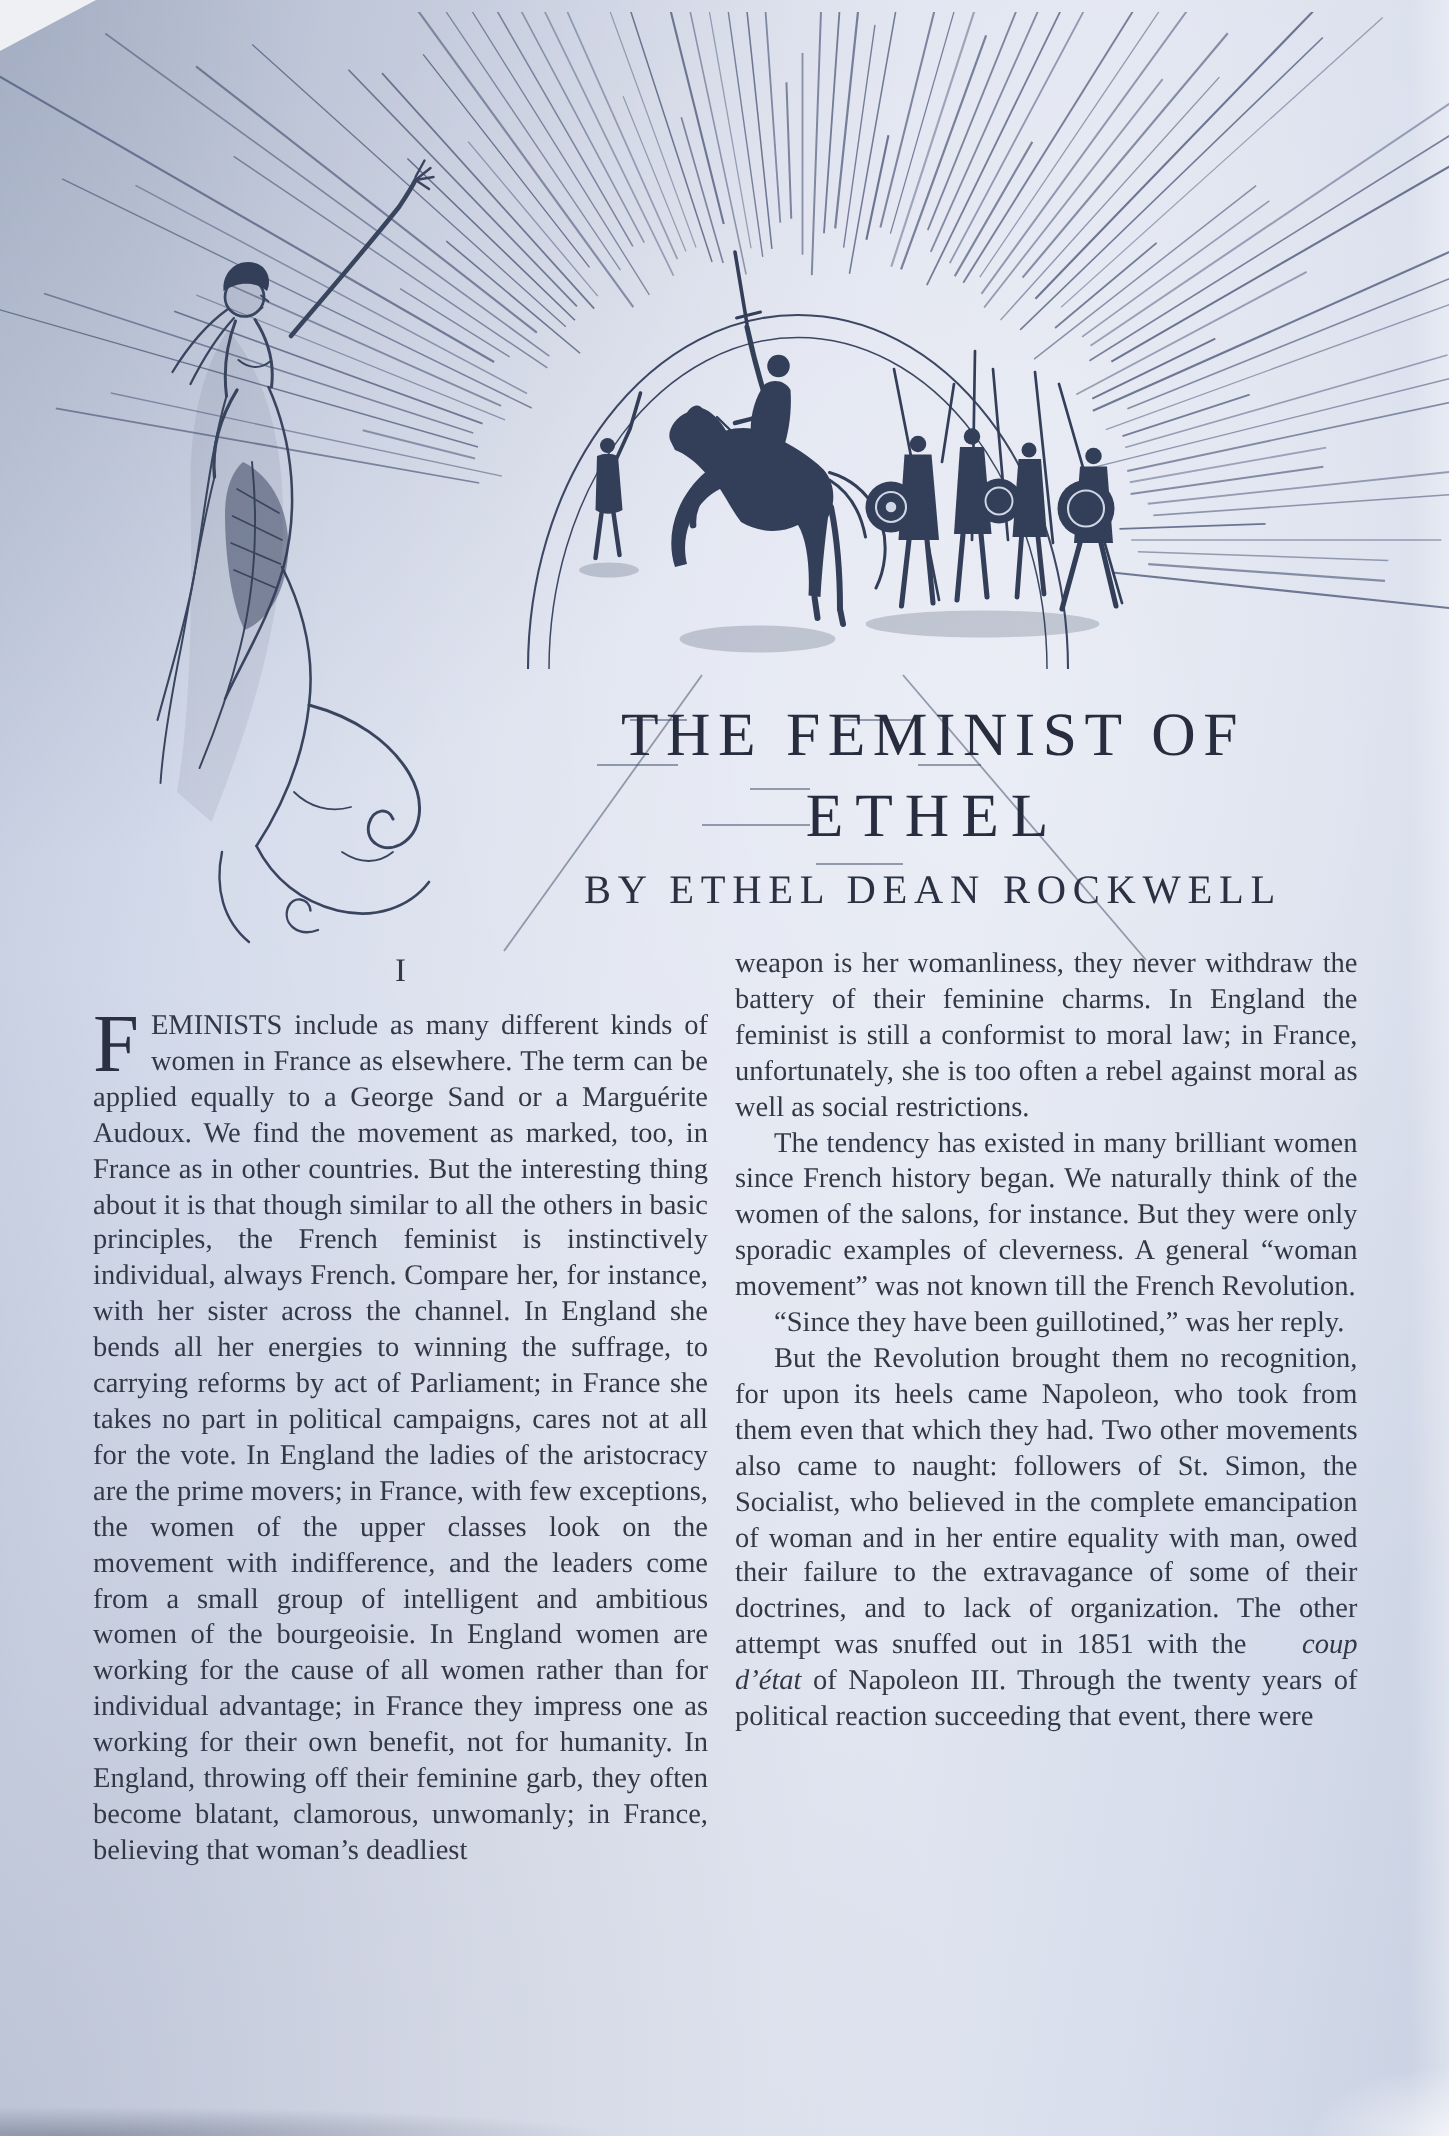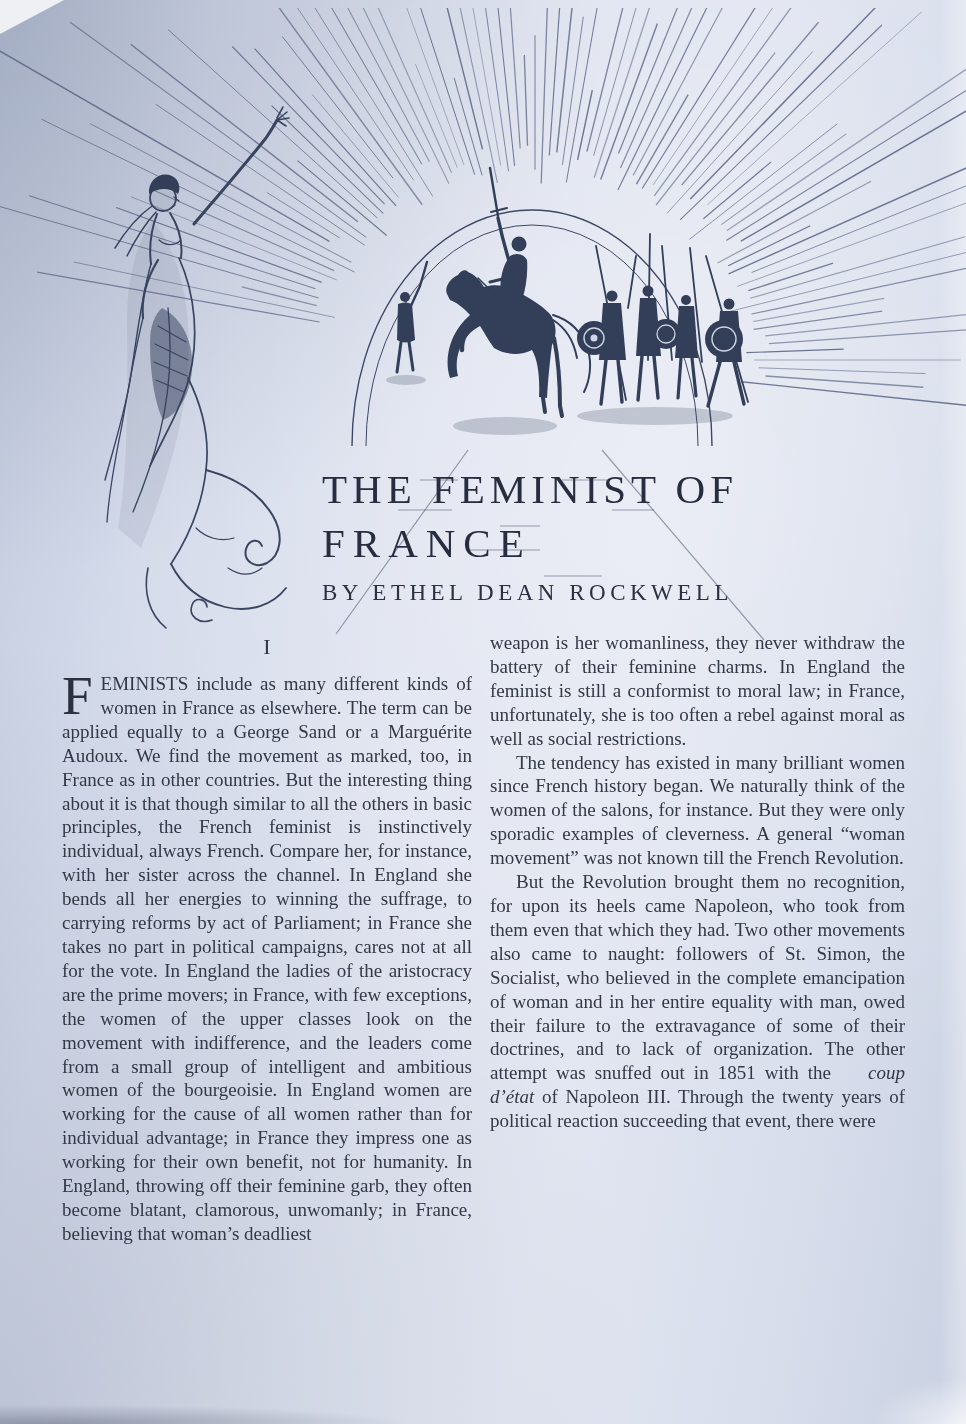--- a/index.html
+++ b/index.html
@@ -18,24 +18,24 @@
     clip-path:polygon(0 0,100% 0,0 100%);}
   .edge-right{position:absolute;right:0;top:0;bottom:0;width:26px;
     background:linear-gradient(to right, rgba(255,255,255,0), rgba(255,255,255,.35));}
   .curl-br{position:absolute;right:0;bottom:0;width:130px;height:64px;
     background:radial-gradient(100% 100% at 100% 100%, rgba(250,250,252,.75), rgba(250,250,252,0) 72%);}
   .shadow-bl{position:absolute;left:0;bottom:0;width:480px;height:26px;
     background:radial-gradient(100% 100% at 10% 100%, rgba(40,48,70,.32), rgba(40,48,70,0) 75%);}
 
   .illustration{position:absolute;top:8px;left:0;width:966px;height:660px;}
 
-  .title-block{position:absolute;left:322px;top:462px;width:600px;text-align:left;color:#272c3e;}
+  .title-block{position:absolute;left:322px;top:462px;width:600px;text-align:center;color:#272c3e;}
   .title-line{font-size:41px;line-height:54px;letter-spacing:5px;}
   .title-line.l2{letter-spacing:8px;}
-  .byline{margin-top:8px;font-size:23px;line-height:30px;letter-spacing:4.5px;color:#2b3043;}
+  .byline{margin-top:8px;font-size:27px;line-height:30px;letter-spacing:4.5px;color:#2b3043;}
 
   .section-numeral{position:absolute;left:62px;top:634px;width:410px;text-align:center;
     font-size:22px;color:#333846;}
 
   .column{position:absolute;width:410px;font-size:19px;line-height:23.9px;
     text-align:justify;color:#333846;hyphens:auto;font-family:Liberation Serif, serif;}
   .column p{margin:0;}
   .col-left{left:62px;top:672px;height:708px;overflow:hidden;}
   .col-right{left:490px;top:631px;width:415px;height:752px;overflow:hidden;}
   .col-right p.indent{text-indent:26px;}
@@ -229,33 +229,34 @@
       <path stroke-width="2" d="M206 462 C236 470 260 486 273 508 C284 527 281 547 267 555 C255 561 243 553 246 541 C249 531 259 530 262 538"></path>
       <path stroke-width="1.8" d="M171 556 C182 578 201 593 225 599 C250 605 273 597 286 580"></path>
       <path stroke-width="1.6" d="M148 560 C143 584 149 606 166 620"></path>
       <path stroke-width="1.6" d="M212 612 C199 617 188 608 192 597 C195 589 206 590 207 599"></path>
       <path stroke-width="1.2" d="M228 560 C240 568 252 568 262 560 M196 520 C206 530 220 534 234 530"></path>
     </g>
   </svg>
 
   <div class="title-block">
     <div class="title-line l1">THE FEMINIST OF</div>
-    <div class="title-line l2">FRANCE</div>
+    <div class="title-line l2">ETHEL</div>
     <div class="byline">BY ETHEL DEAN ROCKWELL</div>
   </div>
 
   <div class="section-numeral">I</div>
 
   <div class="column col-left">
     <p><span class="dropcap">F</span><span>EMINISTS</span><span> include as many different kinds of women in France as elsewhere. The term can be applied equally to a George Sand or a Marguérite Audoux. We find the movement as marked, too, in France as in other countries. But the interesting thing about it is that though similar to all the others in basic principles, the French feminist is instinctively individual, always French. Compare her, for instance, with her sister across the channel. In England she bends all her energies to winning the suffrage, to carrying reforms by act of Parliament; in France she takes no part in political campaigns, cares not at all for the vote. In England the ladies of the aristocracy are the prime movers; in France, with few exceptions, the women of the upper classes look on the movement with indifference, and the leaders come from a small group of intelligent and ambitious women of the bourgeoisie. In England women are working for the cause of all women rather than for individual advantage; in France they impress one as working for their own benefit, not for humanity. In England, throwing off their feminine garb, they often become blatant, clamorous, unwomanly; in France, believing that woman’s deadliest</span></p>
   </div>
 
   <div class="column col-right">
     <p>weapon is her womanliness, they never withdraw the battery of their feminine charms. In England the feminist is still a conformist to moral law; in France, unfortunately, she is too often a rebel against moral as well as social restrictions.</p>
     <p class="indent">The tendency has existed in many brilliant women since French history began. We naturally think of the women of the salons, for instance. But they were only sporadic examples of cleverness. A general “woman movement” was not known till the French Revolution.</p>
+    <p class="indent">“Since they have been guillotined,” was her reply.</p>
     <p class="indent"><span>But the Revolution brought them no recognition, for upon its heels came Napoleon, who took from them even that which they had. Two other movements also came to naught: followers of St. Simon, the Socialist, who believed in the complete emancipation of woman and in her entire equality with man, owed their failure to the extravagance of some of their doctrines, and to lack of organization. The other attempt was snuffed out in 1851 with the </span><span class="em">coup d’état</span><span> of Napoleon III. Through the twenty years of political reaction succeeding that event, there were</span></p>
   </div>
 
   <div class="page-number">116</div>
 
   <div class="shadow-bl"></div>
   <div class="curl-br"></div>
 </div>
 
 </body></html>

